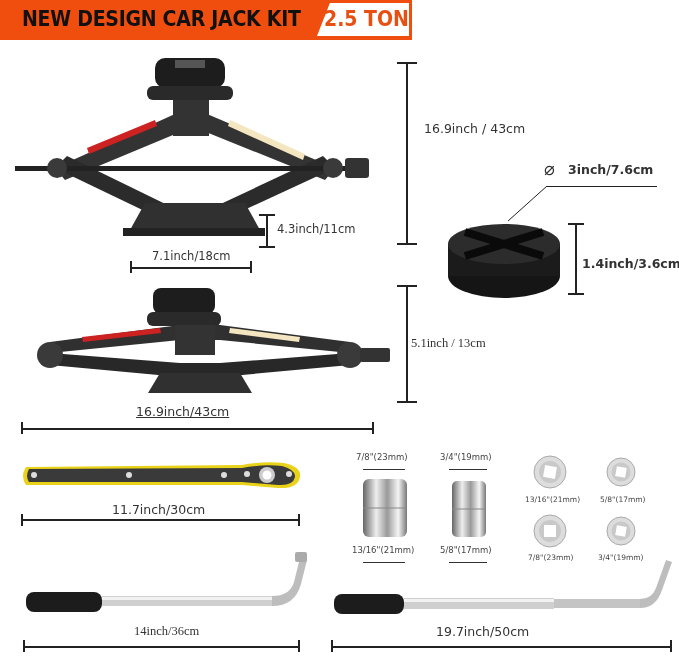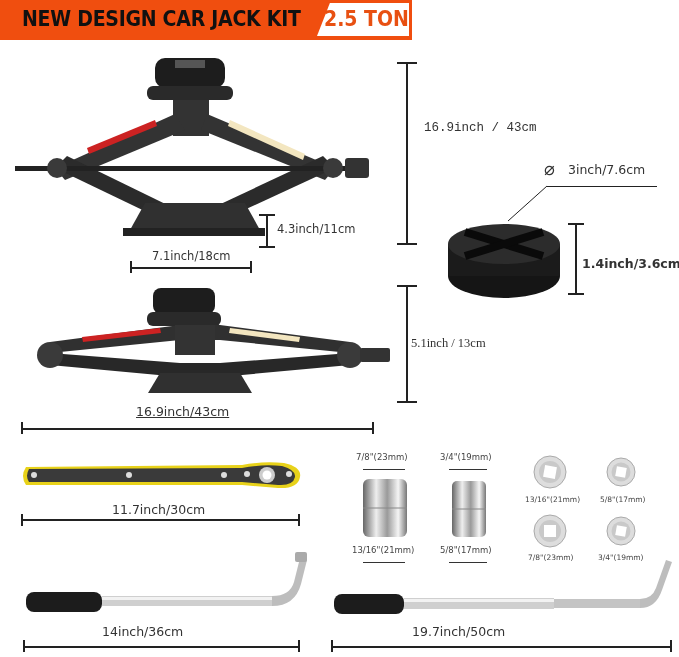--- a/index.html
+++ b/index.html
@@ -47,21 +47,21 @@
   <circle cx="42" cy="110" r="10" fill="#3a3a3a"></circle>
   <circle cx="318" cy="110" r="10" fill="#3a3a3a"></circle>
 
   <polygon points="130,145 230,145 245,172 115,172" fill="#303030"></polygon>
   <rect x="108" y="170" width="142" height="8" fill="#222"></rect>
 </svg>
 
 <div class="abs vline" style="left:406px;top:62px;height:182px;"></div>
 <div class="abs tick-h" style="left:397px;top:62px;"></div>
 <div class="abs tick-h" style="left:397px;top:243px;"></div>
-<div class="abs lbl" style="left:424px;top:121px;font-family:Liberation Mono, monospace;">16.9inch / 43cm</div>
+<div class="abs lbl" style="left:424px;top:121px;">16.9inch / 43cm</div>
 
 <div class="abs vline" style="left:266px;top:215px;height:32px;"></div>
 <div class="abs" style="left:259px;top:214px;width:16px;height:2px;background:#222;"></div>
 <div class="abs" style="left:259px;top:246px;width:16px;height:2px;background:#222;"></div>
 <div class="abs lbl" style="left:277px;top:222px;font-size:11.5px;">4.3inch/11cm</div>
 
 <div class="abs lbl" style="left:152px;top:249px;font-size:11.5px;">7.1inch/18cm</div>
 <div class="abs hline" style="left:131px;top:267px;width:120px;"></div>
 <div class="abs tick-v" style="left:130px;top:261px;"></div>
 <div class="abs tick-v" style="left:250px;top:261px;"></div>
@@ -71,21 +71,21 @@
   <rect x="3" y="24" width="112" height="32" fill="#1b1b1b"></rect>
   <ellipse cx="59" cy="24" rx="56" ry="20" fill="#2c2c2c"></ellipse>
   <line x1="20" y1="12" x2="98" y2="36" stroke="#0a0a0a" stroke-width="8"></line>
   <line x1="98" y1="12" x2="20" y2="36" stroke="#0a0a0a" stroke-width="8"></line>
 </svg>
 <div class="abs" style="left:547px;top:186px;width:110px;height:1px;background:#222;"></div>
 <svg style="left:508px;top:186px;" width="40" height="36">
     <line x1="39" y1="0" x2="0" y2="35" stroke="#222" stroke-width="1"></line>
   </svg>
 <div class="abs lbl" style="left:544px;top:158px;font-size:18px;">⌀</div>
-<div class="abs lbl" style="left:568px;top:162px;">3inch/7.6cm</div>
+<div class="abs lbl" style="left:568px;top:162px;font-weight:bold;">3inch/7.6cm</div>
 
 <div class="abs vline" style="left:575px;top:224px;height:70px;"></div>
 <div class="abs" style="left:568px;top:223px;width:16px;height:2px;background:#222;"></div>
 <div class="abs" style="left:568px;top:293px;width:16px;height:2px;background:#222;"></div>
 <div class="abs lbl" style="left:582px;top:256px;font-weight:bold;">1.4inch/3.6cm</div>
 
 <svg style="left:20px;top:285px;" width="360" height="115">
   <rect x="133" y="3" width="62" height="26" rx="8" fill="#1d1d1d"></rect>
   <rect x="127" y="27" width="74" height="14" rx="6" fill="#2a2a2a"></rect>
   <polygon points="30,57 160,40 200,40 330,57 330,68 200,55 160,55 30,68" fill="#303030"></polygon>
@@ -176,28 +176,28 @@
   </svg>
 <div class="abs lbl-sm" style="left:598px;top:553px;font-size:7.5px;">3/4"(19mm)</div>
 
 <svg style="left:22px;top:552px;" width="282" height="60">
   <rect x="4" y="40" width="76" height="20" rx="8" fill="#1c1c1c"></rect>
   <rect x="80" y="44" width="170" height="10" fill="#cfcfcf"></rect>
   <rect x="80" y="45" width="170" height="3" fill="#f2f2f2"></rect>
   <path d="M250,44 Q268,44 272,30 L278,6 L285,8 L279,32 Q273,54 250,54 Z" fill="#bdbdbd"></path>
   <rect x="273" y="0" width="12" height="10" rx="2" fill="#aaa"></rect>
 </svg>
-<div class="abs lbl" style="left:102px;top:624px;">14inch/36cm</div>
+<div class="abs lbl" style="left:134px;top:624px;font-family:Liberation Serif, serif;">14inch/36cm</div>
 <div class="abs hline" style="left:24px;top:646px;width:276px;"></div>
 <div class="abs tick-v" style="left:23px;top:640px;"></div>
 <div class="abs tick-v" style="left:298px;top:640px;"></div>
 
 <svg style="left:332px;top:558px;" width="340" height="60">
   <rect x="2" y="36" width="70" height="20" rx="8" fill="#1c1c1c"></rect>
   <rect x="72" y="40" width="150" height="11" fill="#cfcfcf"></rect>
   <rect x="72" y="41" width="150" height="3" fill="#f2f2f2"></rect>
   <rect x="222" y="41" width="86" height="9" fill="#c4c4c4"></rect>
   <path d="M308,41 Q320,41 324,30 L334,2 L340,4 L330,32 Q324,50 308,50 Z" fill="#bdbdbd"></path>
 </svg>
-<div class="abs lbl" style="left:412px;top:624px;">19.7inch/50cm</div>
+<div class="abs lbl" style="left:436px;top:624px;">19.7inch/50cm</div>
 <div class="abs hline" style="left:332px;top:646px;width:340px;"></div>
 <div class="abs tick-v" style="left:331px;top:640px;"></div>
 <div class="abs tick-v" style="left:670px;top:640px;"></div>
 
 </body></html>

